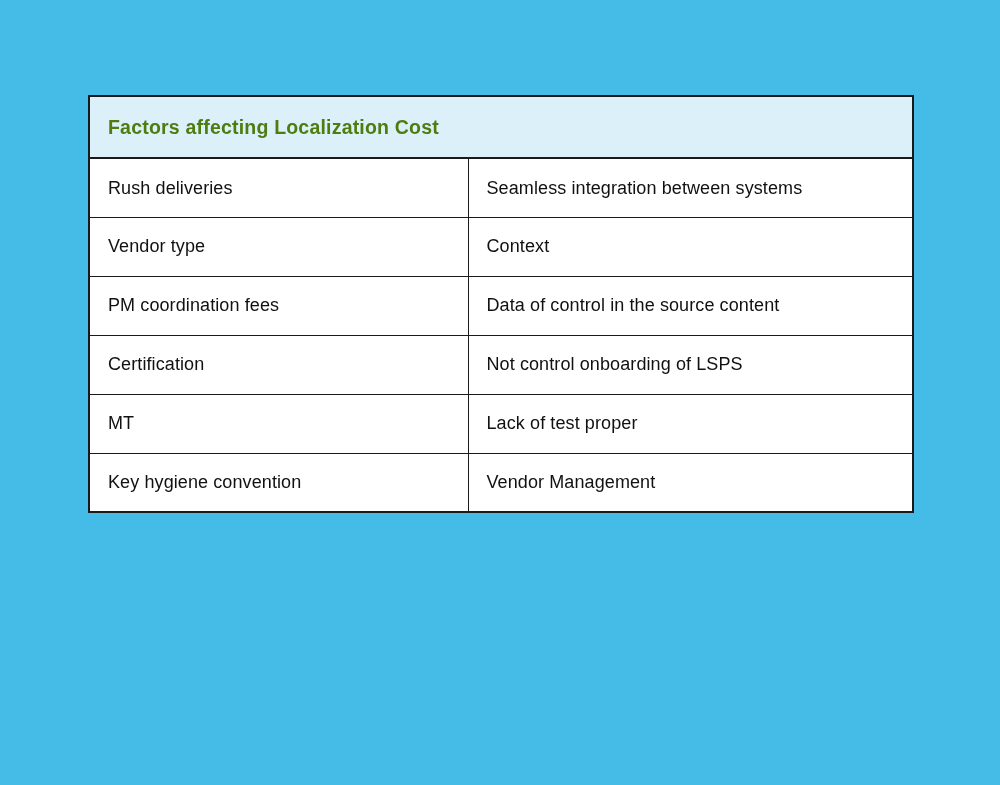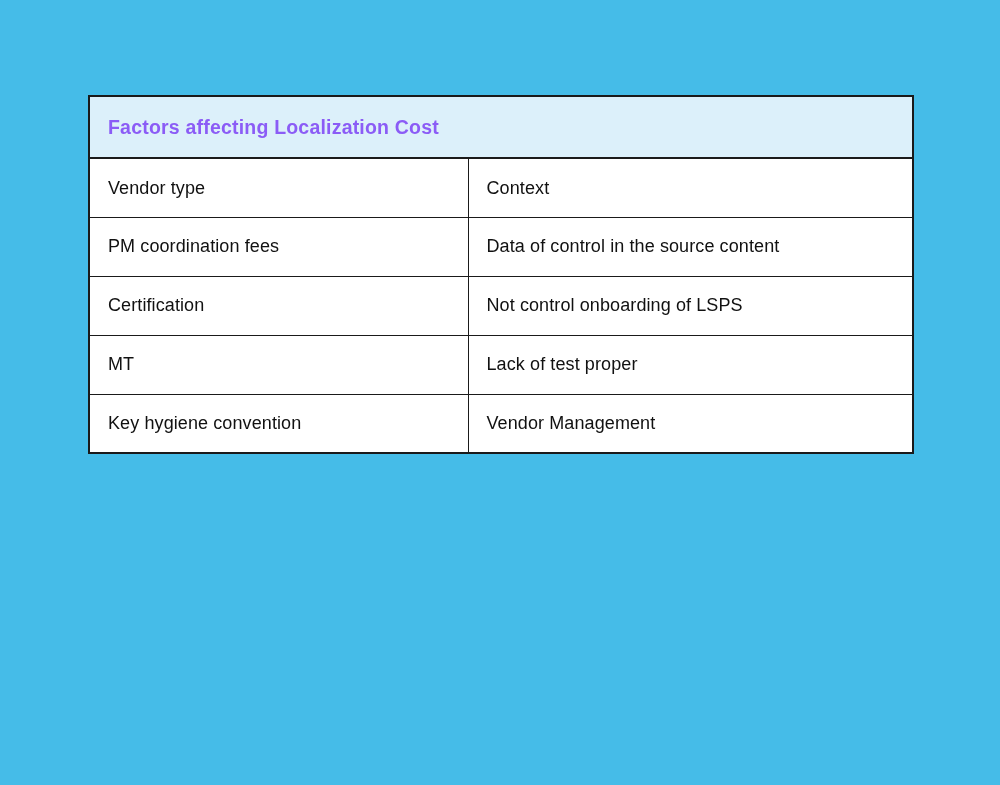--- a/index.html
+++ b/index.html
@@ -49,41 +49,45 @@
     background: #ffffff;
     box-sizing: border-box;
     overflow: hidden;
     white-space: nowrap;
   }
   table.factors-table thead th.table-title-cell {
     background: #dcf0fa;
     font-size: 19.5px;
     font-weight: bold;
     height: 62px;
-    color: #8b5cf6;
+    color: #4d7c0f;
     letter-spacing: 0.2px;
     border-bottom: 2px solid #1a1a1a;
   }
 </style>
 </head>
 <body>
 
 <div class="page">
   <div class="table-wrap">
     <table class="factors-table">
       <colgroup>
         <col class="col-left">
         <col class="col-right">
       </colgroup>
       <thead>
         <tr>
           <th class="table-title-cell" colspan="2">Factors affecting Localization Cost</th>
         </tr>
       </thead>
       <tbody>
+        <tr>
+          <td>Rush deliveries</td>
+          <td>Seamless integration between systems</td>
+        </tr>
         <tr>
           <td>Vendor type</td>
           <td>Context</td>
         </tr>
         <tr>
           <td>PM coordination fees</td>
           <td>Data of control in the source content</td>
         </tr>
         <tr>
           <td>Certification</td>

